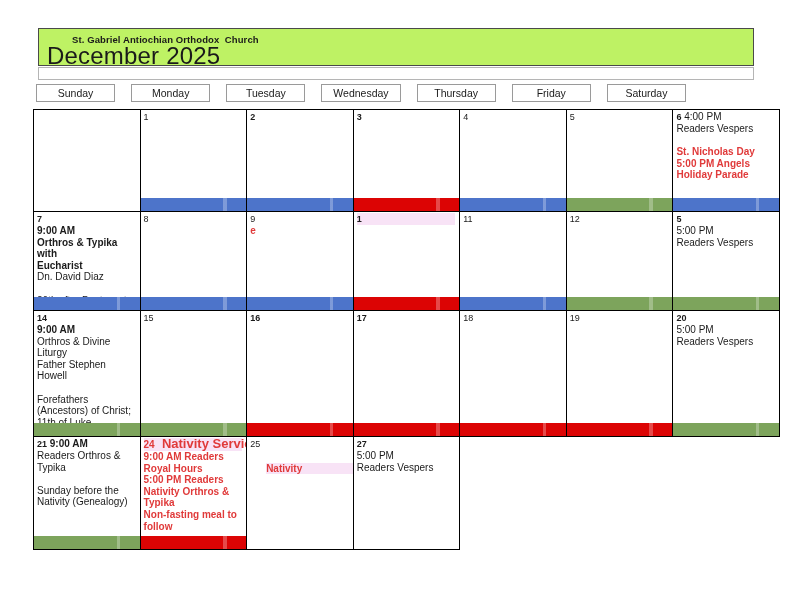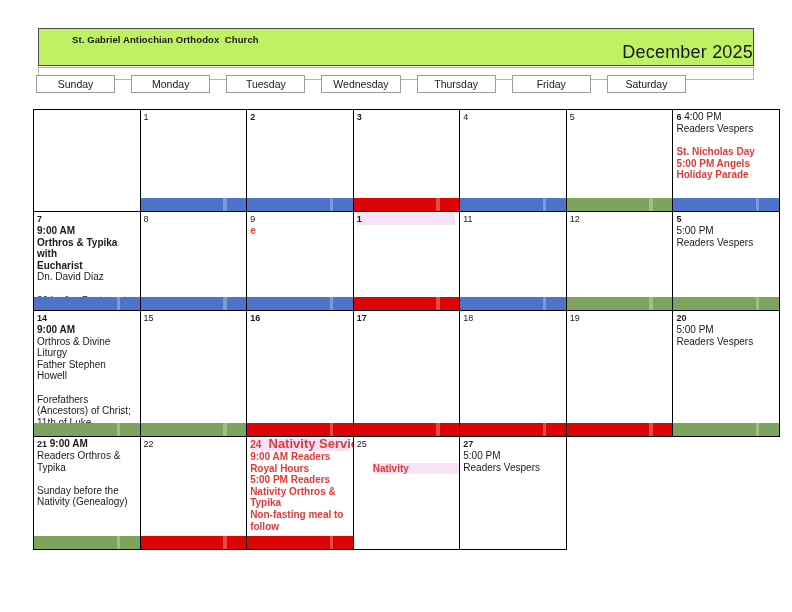--- a/index.html
+++ b/index.html
@@ -5,27 +5,27 @@
   * { margin:0; padding:0; box-sizing:border-box; }
   html,body { background:#fff; }
   body { font-family:"Liberation Sans", sans-serif; color:#1a1a1a; }
   .page { position:relative; width:792px; height:612px; background:#fff; overflow:hidden; }
 
   
   .title-box { position:absolute; left:38px; top:28px; width:716px; height:38px;
                border:1px solid #4a4a4a; background:#bef264; }
   .church-name { position:absolute; left:33px; top:5px; font-size:9.5px; font-weight:bold;
                  white-space:pre; letter-spacing:0.1px; }
-  .month-title { position:absolute; left:16px; right:0; top:13px; text-align:right;
-                 font-size:18px; letter-spacing:0.2px; }
+  .month-title { position:absolute; left:8px; right:0; top:13px; text-align:left;
+                 font-size:24px; letter-spacing:0.2px; }
   .sub-strip { position:absolute; left:38px; top:67px; width:716px; height:13px;
                border:1px solid #b5b5b5; background:#fff; }
 
   
-  .weekday-row { position:absolute; left:36px; top:75px; width:650px; height:18px;
+  .weekday-row { position:absolute; left:36px; top:84px; width:650px; height:18px;
                  display:flex; gap:16px; }
   .weekday-box { flex:1; border:1px solid #9a9a9a; display:flex; align-items:center;
                  justify-content:center; font-size:10.5px; background:#fff; }
 
   
   .grid { position:absolute; left:33px; top:109px; width:747px;
           display:grid; grid-template-columns:repeat(7,1fr);
           grid-template-rows:102px 99px 126px 113px;
           border-top:1px solid #000; border-left:1px solid #000; background:#fff; }
   .cell { position:relative; border-right:1px solid #000; border-bottom:1px solid #000;
@@ -188,24 +188,20 @@
       <div class="cell">
         <div class="day-line"><span class="day-bold">21</span><span class="sfx-b"> 9:00 AM</span></div>
         <div class="line l-r">Readers Orthros &amp;</div>
         <div class="line l-r">Typika</div>
         <div class="line l-sp"></div>
         <div class="line l-r">Sunday before the</div>
         <div class="line l-r">Nativity (Genealogy)</div>
         <div class="bar bar-green"></div>
       </div>
       <div class="cell">
-        <div class="day-line"><span class="day-reg">22</span></div>
-        <div class="bar bar-red"></div>
-      </div>
-      <div class="cell">
         <div class="day-line hl"><span class="day-redbold">24</span><span class="sfx-rb">  Nativity Service</span></div>
         <div class="line l-rb">9:00 AM Readers</div>
         <div class="line l-rb">Royal Hours</div>
         <div class="line l-rb">5:00 PM Readers</div>
         <div class="line l-rb">Nativity Orthros &amp;</div>
         <div class="line l-rb">Typika</div>
         <div class="line l-rb">Non-fasting meal to</div>
         <div class="line l-rb">follow</div>
         <div class="bar bar-red"></div>
       </div>

